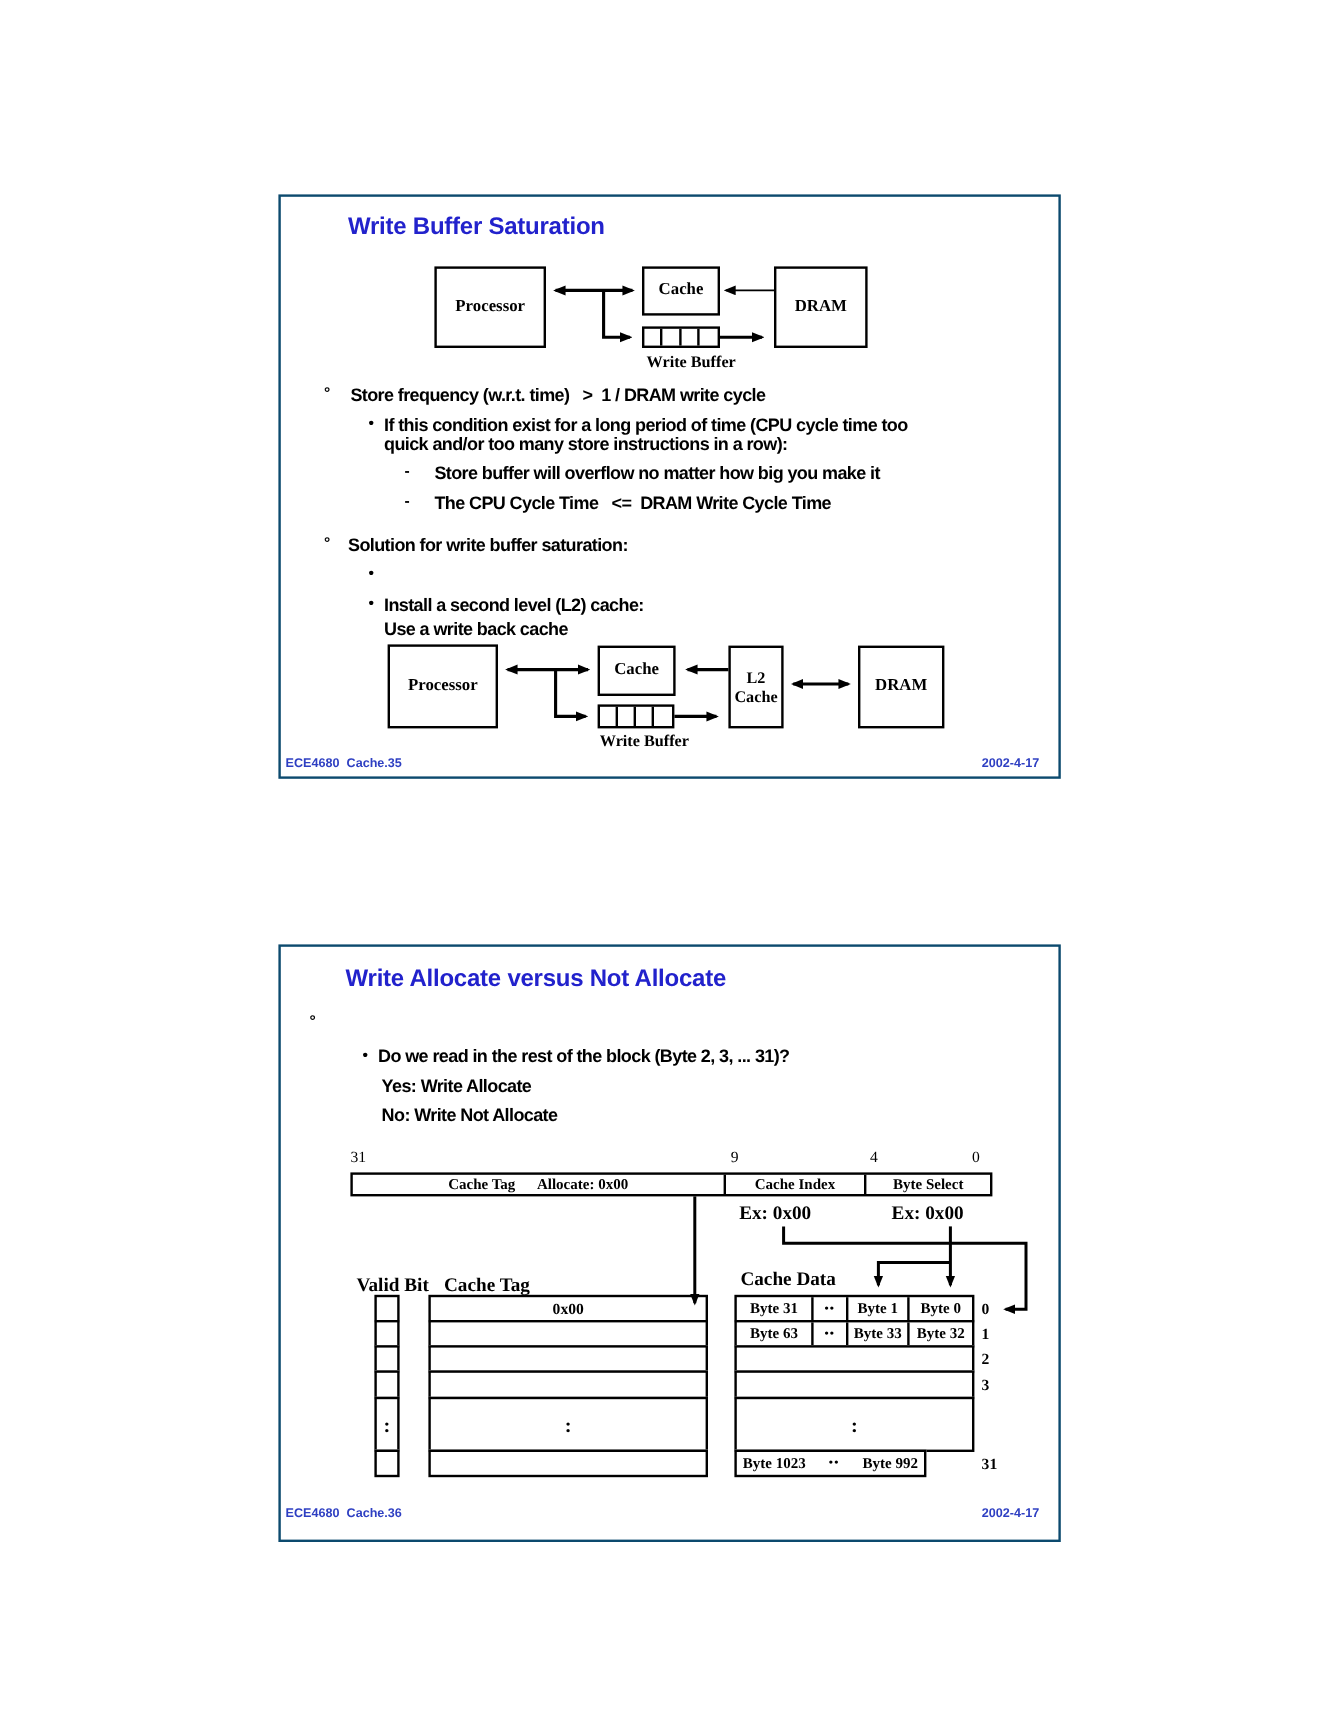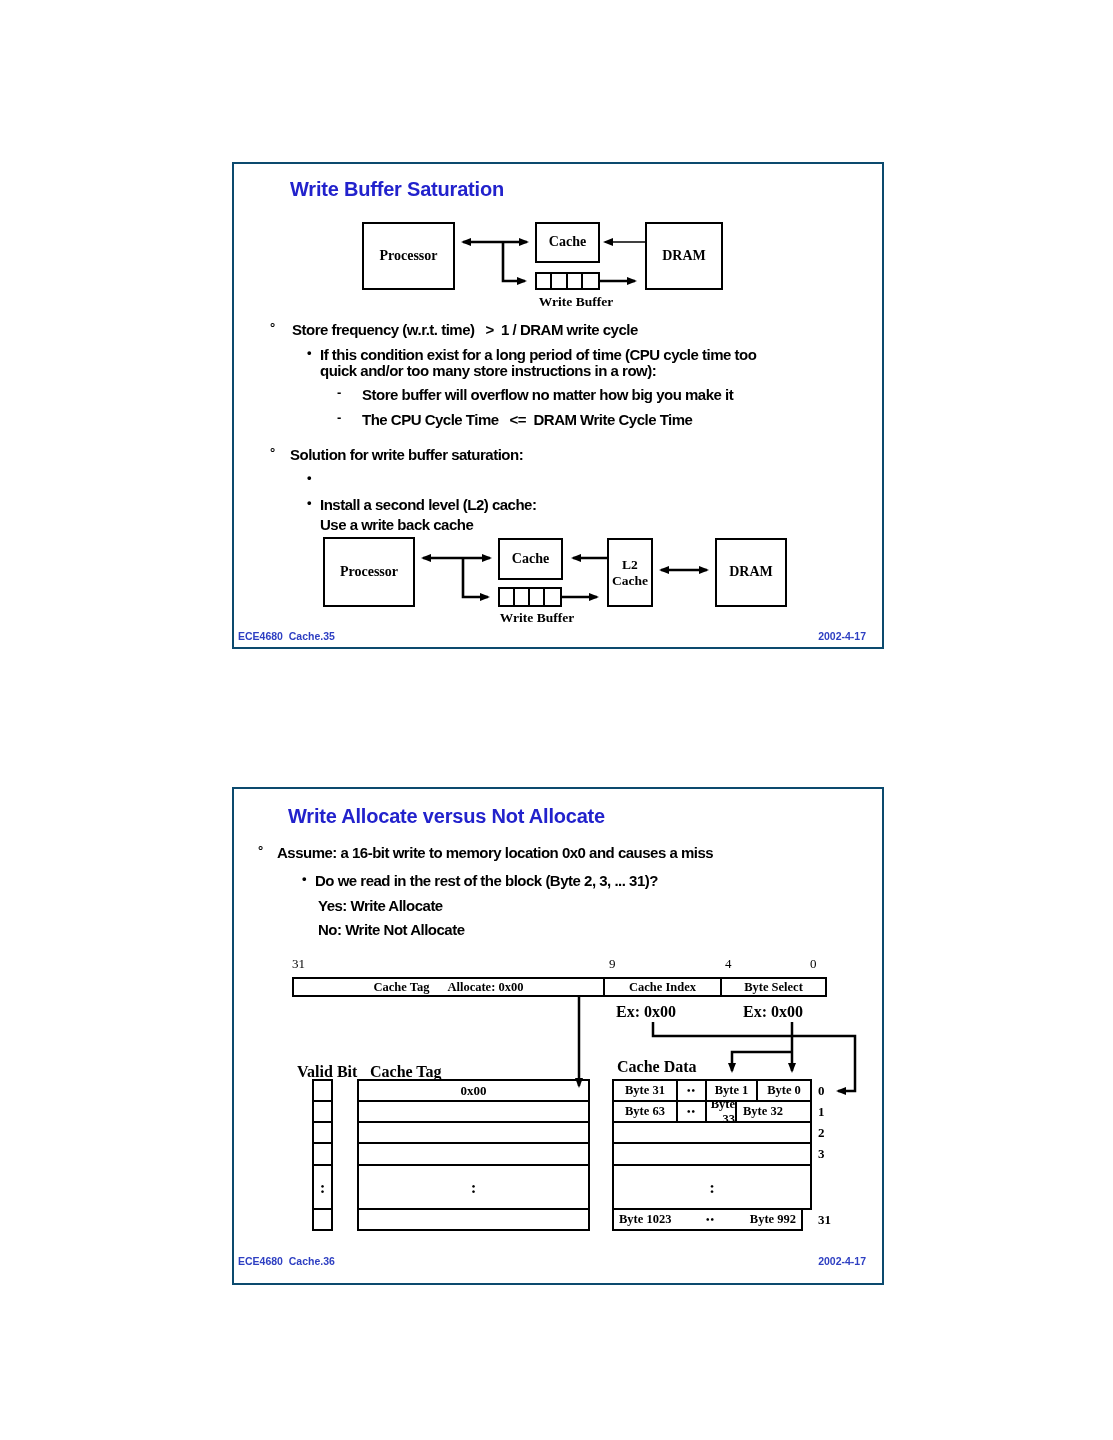--- a/index.html
+++ b/index.html
@@ -109,21 +109,20 @@
         <line x1="427" y1="406" x2="473" y2="406" marker-start="url(#ah1)" marker-end="url(#ah1)"></line>
       </g>
     </svg>
   </div>
 
   <div class="slide" style="top:787px;height:494px;">
 
     <div class="abs title" style="left:54px;top:16px;">Write Allocate versus Not Allocate</div>
 
     <div class="abs sans marker" style="left:24px;top:54px;">°</div>
-    <div class="abs sans body" style="left:43px;top:56px;width:560px;">Assume: a 16-bit write to memory location 0x0 and causes a miss</div>
 
     <div class="abs sans marker" style="left:68px;top:82px;">•</div>
     <div class="abs sans body" style="left:81px;top:84px;width:540px;">Do we read in the rest of the block (Byte 2, 3, ... 31)?</div>
 
     <div class="abs sans body" style="left:84px;top:109px;width:400px;">Yes: Write Allocate</div>
     <div class="abs sans body" style="left:84px;top:133px;width:400px;">No: Write Not Allocate</div>
 
     <div class="abs serif bit" style="left:58px;top:167px;">31</div>
     <div class="abs serif bit" style="left:375px;top:167px;">9</div>
     <div class="abs serif bit" style="left:491px;top:167px;">4</div>
@@ -165,27 +164,27 @@
 
     <div class="row serif" style="left:378px;top:290px;width:200px;height:23px;">
       <div class="cell" style="width:64px;">Byte 31</div>
       <div class="cell" style="width:29px;font-size:10px;letter-spacing:1px;">••</div>
       <div class="cell" style="width:51px;">Byte 1</div>
       <div class="cell" style="width:52px;">Byte 0</div>
     </div>
     <div class="row serif" style="left:378px;top:311px;width:200px;height:23px;">
       <div class="cell" style="width:64px;">Byte 63</div>
       <div class="cell" style="width:29px;font-size:10px;letter-spacing:1px;">••</div>
-      <div class="cell" style="width:30px;text-align:right;">Byte 33</div>
+      <div class="cell" style="width:51px;text-align:right;">Byte 33</div>
       <div class="cell" style="width:52px;">Byte 32</div>
     </div>
     <div class="row" style="left:378px;top:332px;width:200px;height:23px;"></div>
     <div class="row" style="left:378px;top:353px;width:200px;height:24px;"></div>
     <div class="row serif vdots" style="left:378px;top:375px;width:200px;height:46px;align-items:center;justify-content:center;">:</div>
-    <div class="row serif" style="left:378px;top:419px;width:191px;height:23px;align-items:center;justify-content:space-between;font-size:12.5px;padding:0 5px;">
+    <div class="row serif" style="left:378px;top:419px;width:160px;height:23px;align-items:center;justify-content:space-between;font-size:12.5px;padding:0 5px;">
       <span>Byte 1023</span>
       <span style="font-size:10px;letter-spacing:1px;">••</span>
       <span>Byte 992</span>
     </div>
 
     <div class="abs serif rownum" style="left:584px;top:294px;">0</div>
     <div class="abs serif rownum" style="left:584px;top:315px;">1</div>
     <div class="abs serif rownum" style="left:584px;top:336px;">2</div>
     <div class="abs serif rownum" style="left:584px;top:357px;">3</div>
     <div class="abs serif rownum" style="left:584px;top:423px;">31</div>

